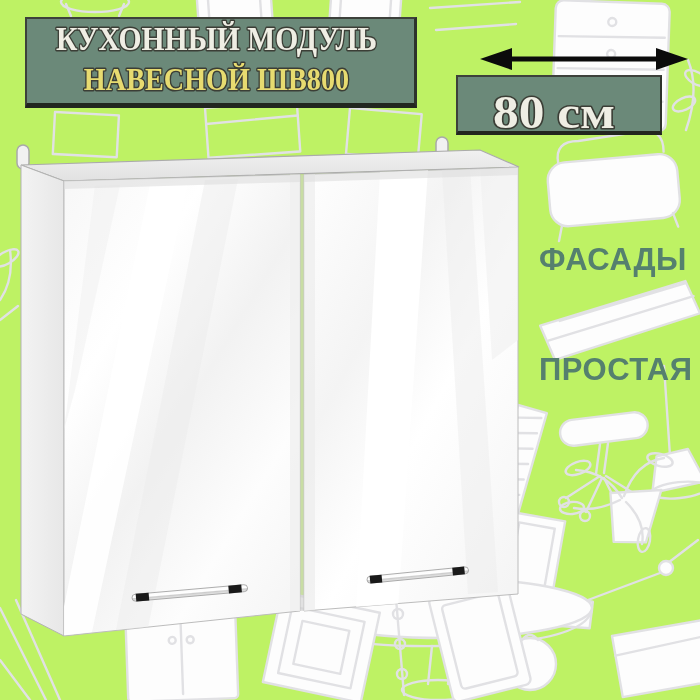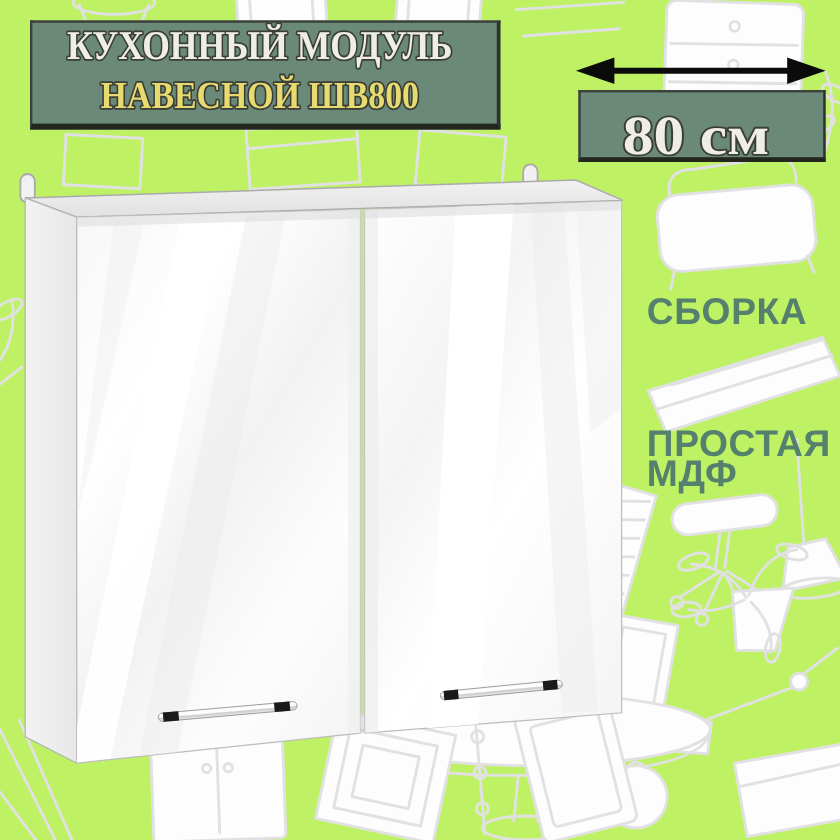--- a/index.html
+++ b/index.html
@@ -11,21 +11,21 @@
   .ddf{fill:#fdfdfd;}
   
   #product-layer{position:absolute;left:0;top:130px;z-index:1;}
   
   .title-plate{position:absolute;left:25px;top:17px;width:392px;height:91px;z-index:3;
     background:#6b8979;border-style:solid;border-color:#3d413b #2e322c #22261f #3d413b;
     border-width:2px 3px 5px 2px;box-sizing:border-box;}
   .title-plate svg{display:block;width:100%;height:100%;}
   
   #width-arrow{position:absolute;left:476px;top:42px;z-index:3;}
-  .width-plate{position:absolute;left:482px;top:75px;width:206px;height:60px;z-index:3;
+  .width-plate{position:absolute;left:456px;top:75px;width:206px;height:60px;z-index:3;
     background:#6b8979;border-style:solid;border-color:#3d413b #2e322c #22261f #3d413b;
     border-width:2px 2px 4px 2px;box-sizing:border-box;}
   .width-plate svg{display:block;width:100%;height:100%;}
   
   .feature{position:absolute;left:539px;z-index:2;color:#55806e;font-weight:bold;
     font-size:31px;line-height:25px;letter-spacing:.5px;white-space:nowrap;}
   #feature-1{top:247px;}
   #feature-2{top:357px;}
 </style>
 </head>
@@ -250,20 +250,19 @@
     <polygon points="212,17 180,6 180,28" fill="#0b0b0b"></polygon>
   </svg>
 
   <div class="width-plate">
     <svg viewBox="0 0 202 54">
       <text x="96" y="51" text-anchor="middle" textLength="122" lengthAdjust="spacingAndGlyphs" font-family="Liberation Serif, DejaVu Serif, serif" font-weight="bold" font-size="46" fill="#efeee4" stroke="#3b3e36" stroke-width="3" stroke-linejoin="round" paint-order="stroke">80 см</text>
     </svg>
   </div>
 
   <div class="feature" id="feature-1">
-    <div>СБОРКА</div>
+    <div>ФАСАДЫ</div>
   </div>
   <div class="feature" id="feature-2">
     <div>ПРОСТАЯ</div>
-    <div>МДФ</div>
   </div>
 
 </div>
 
 </body></html>

